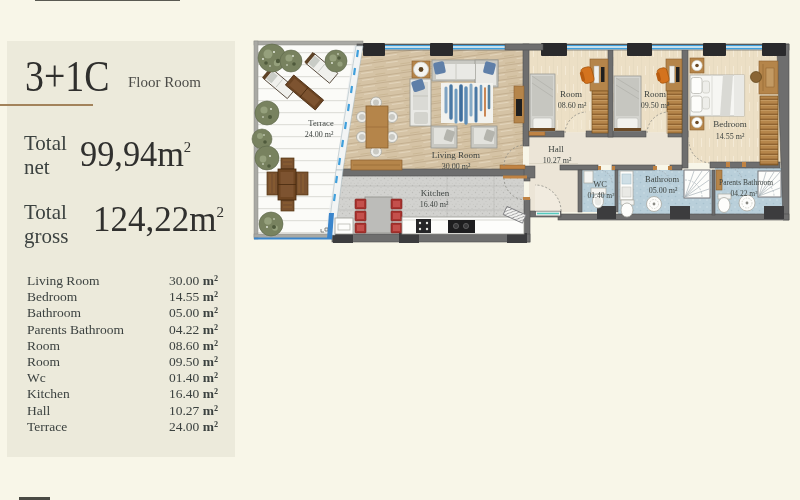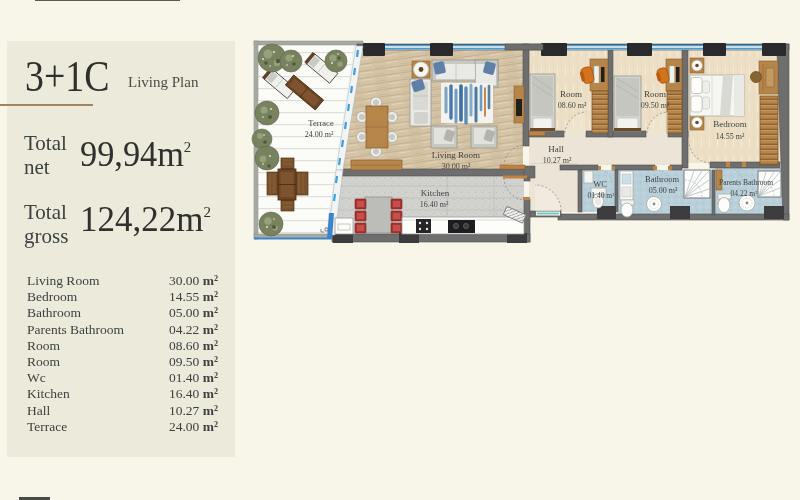--- a/index.html
+++ b/index.html
@@ -10,31 +10,31 @@
 <body>
 
 <div class="abs" style="left:35px;top:0;width:145px;height:1px;background:#5a5a52;"></div>
 
 <div class="abs" style="left:19px;top:497px;width:31px;height:3px;background:#4a4a44;"></div>
 
 <div class="abs" style="left:7px;top:41px;width:228px;height:416px;background:#eceadb;"></div>
 
 <div class="abs" style="left:25px;top:51px;font-size:44px;color:#2f2f2d;transform:scaleX(0.86);transform-origin:0 0;">3+1C</div>
 
-<div class="abs" style="left:128px;top:74px;font-size:15px;color:#4c4c48;">Living Plan</div>
+<div class="abs" style="left:128px;top:74px;font-size:15px;color:#4c4c48;">Floor Room</div>
 
 <div class="abs" style="left:0;top:104px;width:93px;height:2px;background:#a3835b;"></div>
 
 <div class="abs" style="left:24px;top:131px;font-size:21px;color:#3c4240;line-height:24px;">Total<br>net</div>
 
 <div class="abs" style="left:80px;top:135px;font-size:35px;color:#30302e;transform:scaleX(0.98);transform-origin:0 0;">99,94m<span style="font-size:15px;vertical-align:14px;">2</span></div>
 
 <div class="abs" style="left:24px;top:200px;font-size:21px;color:#3c4240;line-height:24px;">Total<br>gross</div>
 
-<div class="abs" style="left:80px;top:200px;font-size:35px;color:#30302e;transform:scaleX(1.0);transform-origin:0 0;">124,22m<span style="font-size:15px;vertical-align:14px;">2</span></div>
+<div class="abs" style="left:93px;top:200px;font-size:35px;color:#30302e;transform:scaleX(1.0);transform-origin:0 0;">124,22m<span style="font-size:15px;vertical-align:14px;">2</span></div>
 
 <div class="abs" style="left:27px;top:273px;width:191px;font-size:13.5px;color:#3c4240;">
   <div style="display:flex;justify-content:space-between;height:16.2px;">
       <span>Living Room</span>
       <span>30.00 <b>m²</b></span>
     </div>
   <div style="display:flex;justify-content:space-between;height:16.2px;">
       <span>Bedroom</span>
       <span>14.55 <b>m²</b></span>
     </div>

